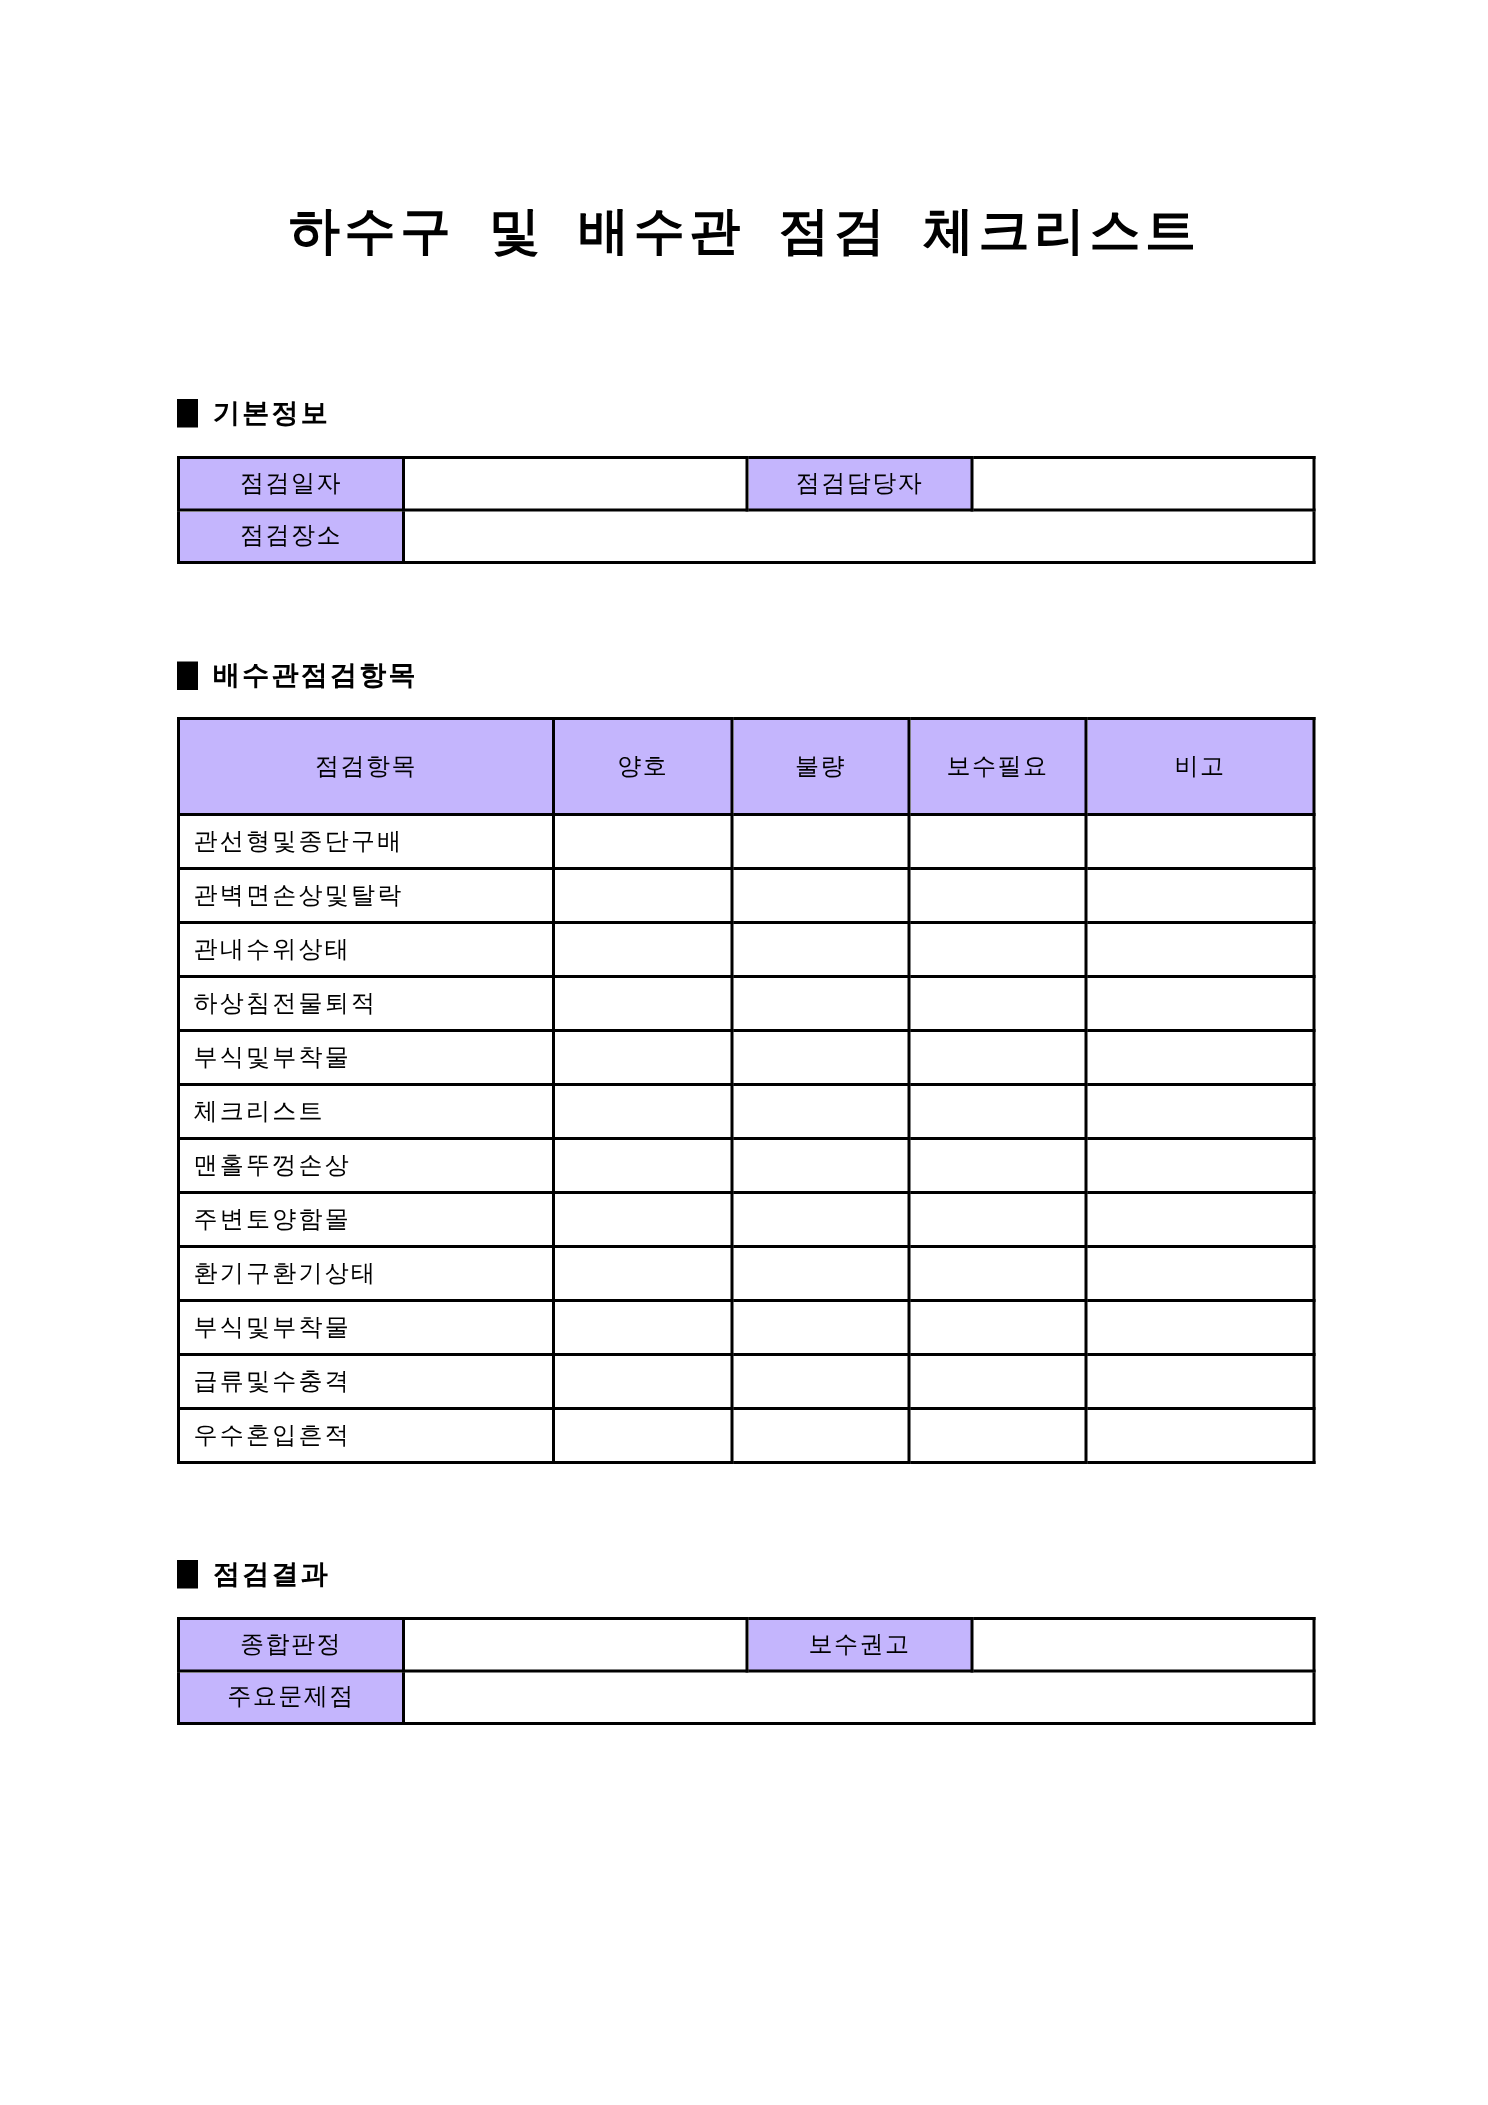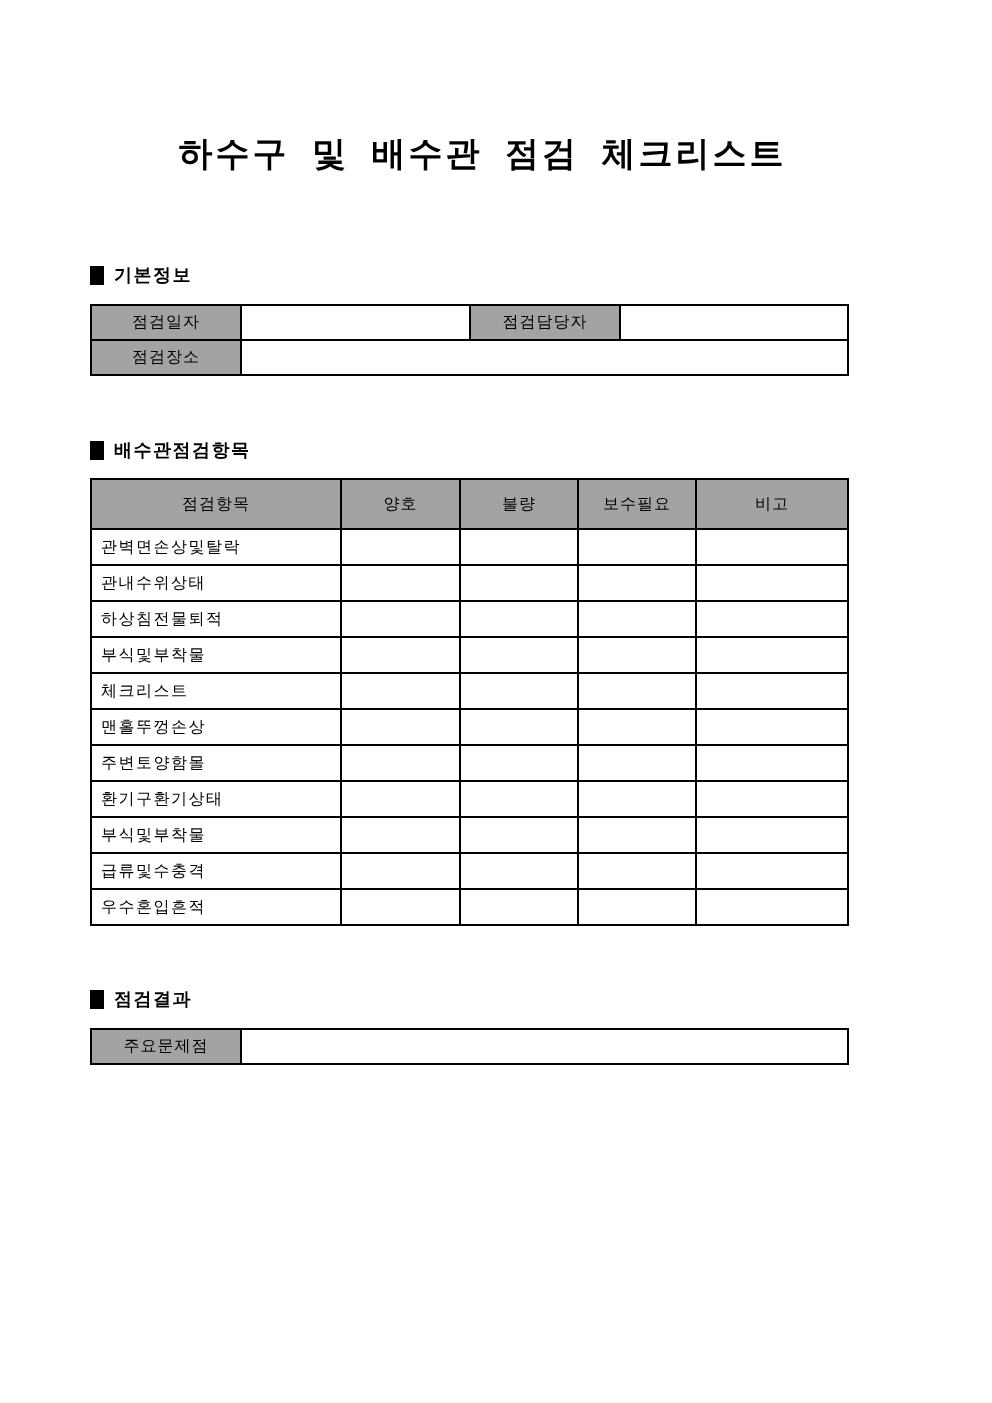--- a/index.html
+++ b/index.html
@@ -4,21 +4,21 @@
 <style>
   * { margin:0; padding:0; box-sizing:border-box; }
   html,body { background:#ffffff; }
   .page {
     position:relative;
     width:992px; height:1403px;
     margin:0 auto;
     background:#ffffff;
     color:#000000;
     font-family:"Liberation Sans","DejaVu Sans",sans-serif;
-    padding:131px 117px 0 90px;
+    padding:131px 117px 0 118px;
     overflow:hidden;
   }
   .doc-title {
     font-size:34px;
     font-weight:800;
     text-align:center;
     letter-spacing:3px;
     word-spacing:10px;
     white-space:nowrap;
   }
@@ -52,27 +52,27 @@
   th, td {
     border:2px solid #000000;
     font-size:16px;
     font-weight:400;
     letter-spacing:1px;
     vertical-align:middle;
     overflow:hidden;
     white-space:nowrap;
   }
   th {
-    background:#a3a3a3;
+    background:#c4b5fd;
     text-align:center;
   }
   td { background:#ffffff; }
 
   .t-basic tr  { height:35px; }
-  .t-check thead tr { height:50px; }
+  .t-check thead tr { height:64px; }
   .t-check tbody tr { height:36px; }
   .t-check td.item {
     text-align:left;
     padding-left:9px;
     letter-spacing:1.5px;
   }
   .t-result tr { height:35px; }
 </style>
 </head>
 <body>
@@ -124,20 +124,27 @@
       <tr>
         <th>점검항목</th>
         <th>양호</th>
         <th>불량</th>
         <th>보수필요</th>
         <th>비고</th>
       </tr>
     </thead>
     <tbody>
       <tr>
+        <td class="item">관선형및종단구배</td>
+        <td></td>
+        <td></td>
+        <td></td>
+        <td></td>
+      </tr>
+      <tr>
         <td class="item">관벽면손상및탈락</td>
         <td></td>
         <td></td>
         <td></td>
         <td></td>
       </tr>
       <tr>
         <td class="item">관내수위상태</td>
         <td></td>
         <td></td>
@@ -216,20 +223,26 @@
   </div>
 
   <table class="t-result">
     <colgroup>
       <col style="width:150px">
         <col style="width:229px">
         <col style="width:150px">
         <col style="width:228px">
     </colgroup>
     <tbody>
+        <tr>
+      <th>종합판정</th>
+      <td></td>
+      <th>보수권고</th>
+      <td></td>
+    </tr>
     <tr>
       <th>주요문제점</th>
       <td colspan="3"></td>
     </tr>
   </tbody>
     </table>
 
 </div>
 
 </body></html>

